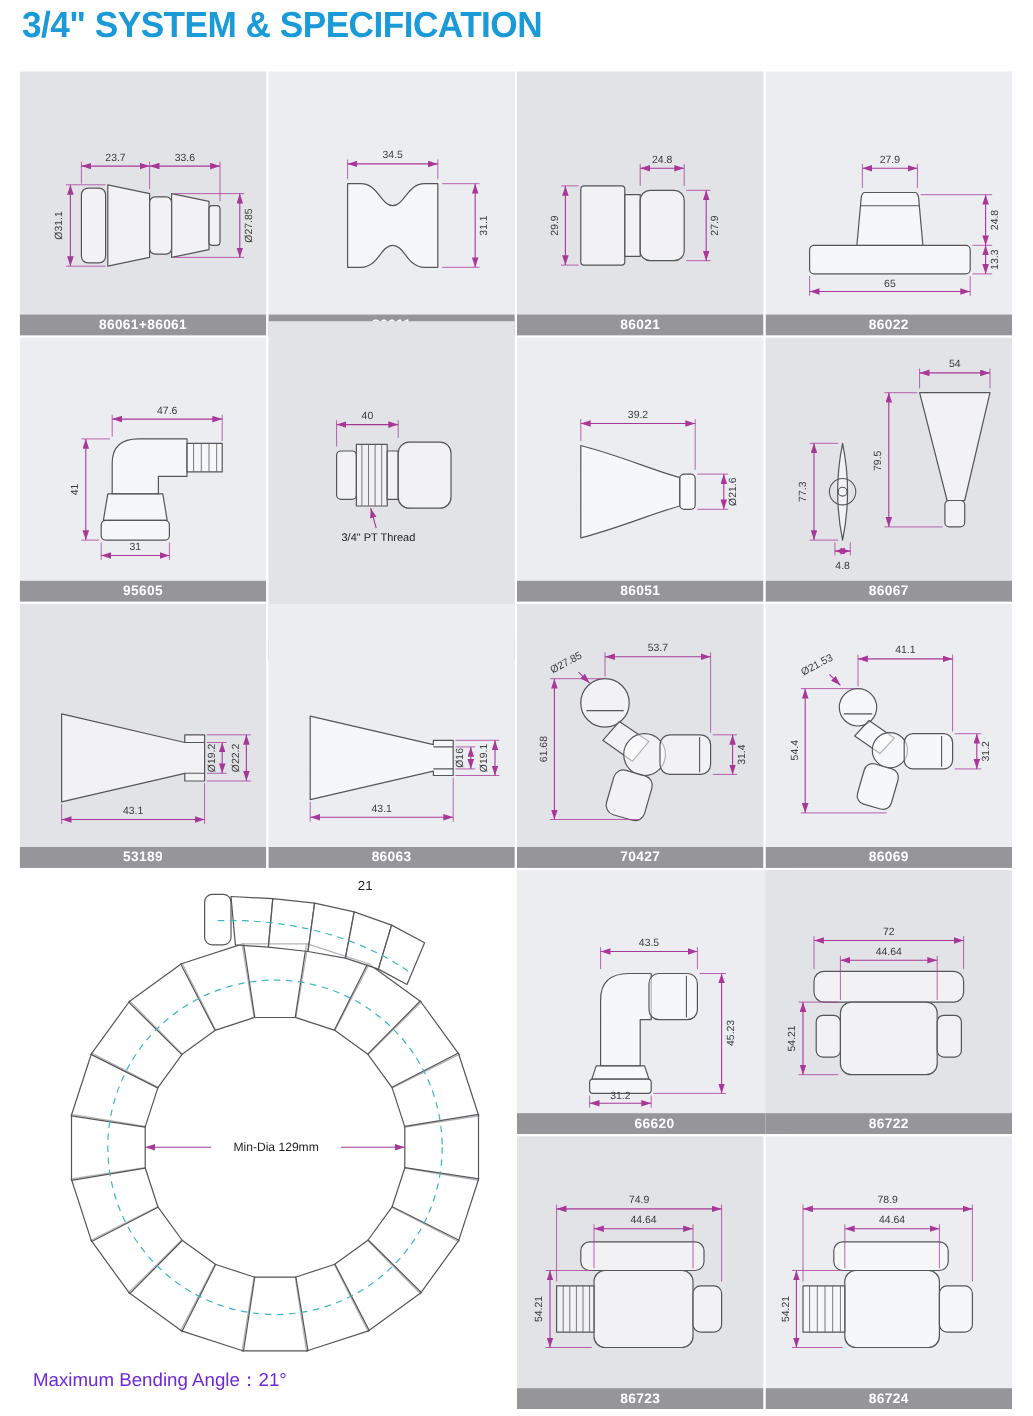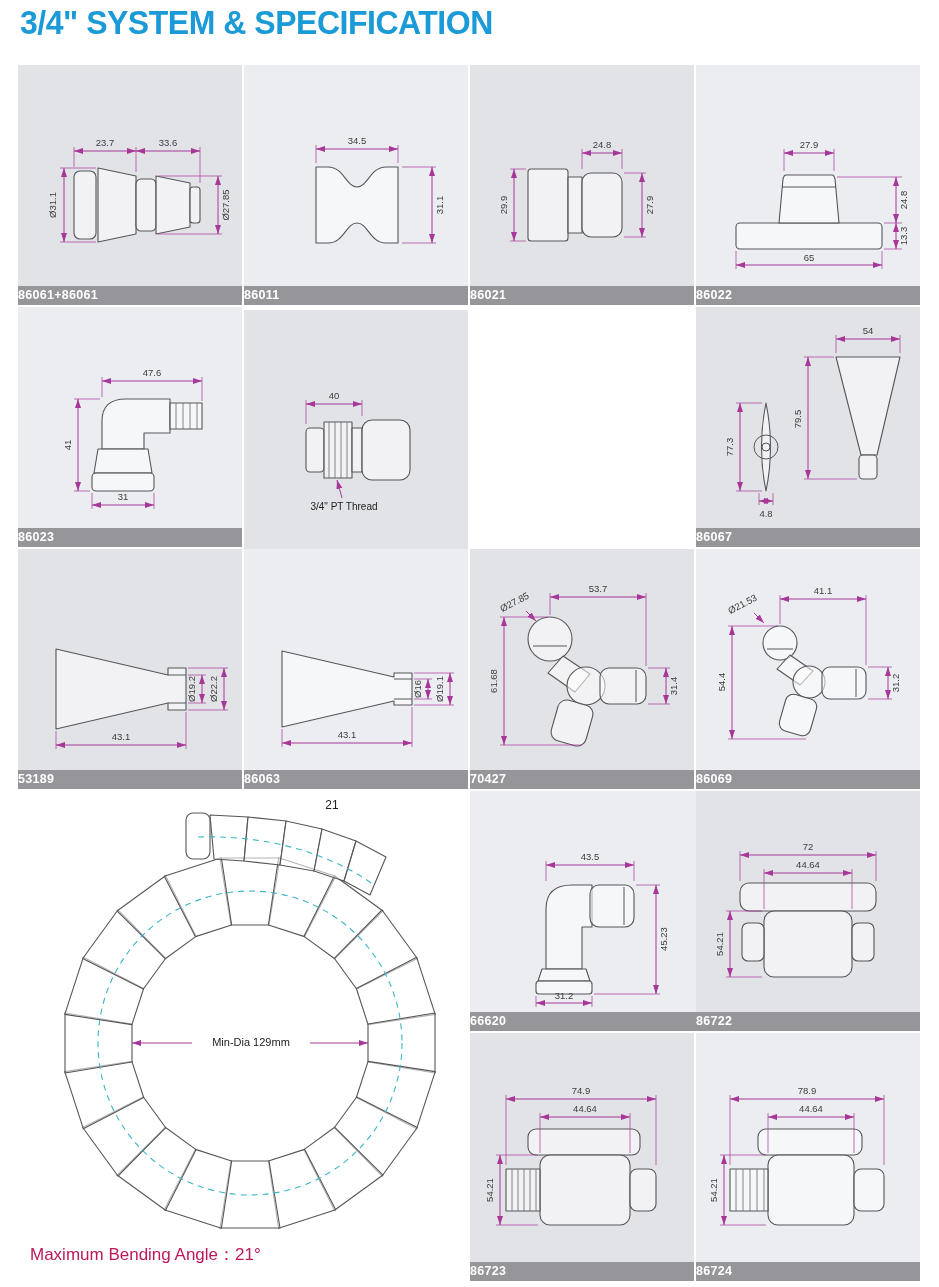--- a/index.html
+++ b/index.html
@@ -2,33 +2,33 @@
 <html><head>
 <meta charset="utf-8">
 <style>
   html,body{margin:0;padding:0;background:#fff;}
   .page{position:relative;width:939px;height:1287px;background:#ffffff;font-family:"Liberation Sans",sans-serif;overflow:hidden;}
   .title{position:absolute;left:20px;top:4px;margin:0;font-size:33px;font-weight:bold;letter-spacing:-0.5px;color:#1A9AD7;transform:scaleX(.97);transform-origin:left;}
   .cell{position:absolute;overflow:hidden;}
   .bgA{background:#E2E3E7;}
   .bgB{background:#ECEDF0;}
   .bgW{background:#ffffff;}
-  .cap{position:absolute;left:0;right:0;bottom:0;height:19px;line-height:19px;background:#95959A;color:#fff;font-size:12.5px;font-weight:bold;letter-spacing:.3px;}
+  .cap{position:absolute;left:0;right:0;bottom:0;height:19px;line-height:19px;background:#95959A;color:#fff;font-size:12.5px;font-weight:bold;text-align:center;letter-spacing:.3px;}
   svg.draw{position:absolute;left:0;top:0;display:block;}
   .p{fill:rgba(255,255,255,.55);stroke:#55565A;stroke-width:1.1;stroke-linejoin:round;}
   .pn{fill:none;stroke:#55565A;stroke-width:1;}
   .th line{stroke:#66676B;stroke-width:.8;}
   .dim{stroke:#A83898;stroke-width:1;fill:none;}
   .ext{stroke:#A83898;stroke-width:.7;fill:none;}
   .teal{stroke:#3BB6C6;stroke-width:1.1;fill:none;stroke-dasharray:6 5;}
   text.dt{font:9.5px "Liberation Sans",sans-serif;fill:#3C3C3C;}
   text.lb{font:10px "Liberation Sans",sans-serif;fill:#222;}
   text.bt{font:12px "Liberation Sans",sans-serif;fill:#222;}
   text.bt2{font:11px "Liberation Sans",sans-serif;fill:#222;}
-  .note{position:absolute;left:12px;top:452px;font-size:17px;color:#be185d;}
+  .note{position:absolute;left:12px;top:452px;font-size:17px;color:#6d28d9;}
 </style>
 </head>
 <body>
 
 <div class="page">
 
   <svg width="0" height="0" style="position:absolute">
     <defs>
       <marker id="arr" markerWidth="10" markerHeight="8" refX="9" refY="3" orient="auto-start-reverse" markerUnits="userSpaceOnUse">
         <path d="M0,0L9,3L0,6Z" fill="#A83898"></path>
@@ -162,24 +162,24 @@
           <line class="ext" x1="72" y1="184" x2="56" y2="184"></line>
         <line class="dim" x1="60" y1="92" x2="60" y2="184" marker-start="url(#arr)" marker-end="url(#arr)"></line>
         <line class="ext" x1="74" y1="186" x2="74" y2="202"></line>
           <line class="ext" x1="136" y1="186" x2="136" y2="202"></line>
         <line class="dim" x1="74" y1="198" x2="136" y2="198" marker-start="url(#arr)" marker-end="url(#arr)"></line>
       </g>
       <text class="dt" x="134" y="69" text-anchor="middle">47.6</text>
       <text class="dt" transform="rotate(-90 53 138)" x="53" y="138" text-anchor="middle">41</text>
       <text class="dt" x="105" y="193" text-anchor="middle">31</text>
     </svg>
-    <div class="cap">86023</div>
-  </div>
-
-  <div class="cell bgA" style="left:244px;top:310px;width:224px;height:308px">
+    <div class="cap">95605</div>
+  </div>
+
+  <div class="cell bgA" style="left:244px;top:292px;width:224px;height:308px">
     <svg class="draw" width="224" height="221" viewBox="0 0 224 221">
       <g>
         <rect class="p" x="62" y="118" width="18" height="44" rx="4"></rect>
         <rect class="p" x="80" y="112" width="28" height="56"></rect>
         <g class="th">
           <line x1="85" y1="112" x2="85" y2="168"></line>
             <line x1="91" y1="112" x2="91" y2="168"></line>
             <line x1="97" y1="112" x2="97" y2="168"></line>
             <line x1="103" y1="112" x2="103" y2="168"></line>
         </g>
@@ -191,20 +191,39 @@
           <line class="ext" x1="118" y1="106" x2="118" y2="90"></line>
         <line class="dim" x1="62" y1="94" x2="118" y2="94" marker-start="url(#arr)" marker-end="url(#arr)"></line>
         <line class="dim" x1="98" y1="188" x2="93" y2="170" marker-end="url(#arr)"></line>
       </g>
       <text class="dt" x="90" y="89" text-anchor="middle">40</text>
       <text class="lb" x="100" y="200" text-anchor="middle">3/4" PT Thread</text>
     </svg>
     <div class="cap">60097</div>
   </div>
 
+  <div class="cell bgB" style="left:470px;top:307px;width:224px;height:240px">
+    <svg class="draw" width="224" height="221" viewBox="0 0 224 221">
+      <g>
+        <path class="p" d="M58,98 C96,108 122,120 148,127 L148,153 C122,160 96,172 58,182 Z"></path>
+        <rect class="p" x="148" y="124" width="14" height="32" rx="4"></rect>
+      </g>
+      <g>
+        <line class="ext" x1="58" y1="94" x2="58" y2="74"></line>
+          <line class="ext" x1="162" y1="120" x2="162" y2="74"></line>
+        <line class="dim" x1="58" y1="78" x2="162" y2="78" marker-start="url(#arr)" marker-end="url(#arr)"></line>
+        <line class="ext" x1="164" y1="124" x2="192" y2="124"></line>
+          <line class="ext" x1="164" y1="156" x2="192" y2="156"></line>
+        <line class="dim" x1="188" y1="124" x2="188" y2="156" marker-start="url(#arr)" marker-end="url(#arr)"></line>
+      </g>
+      <text class="dt" x="110" y="73" text-anchor="middle">39.2</text>
+      <text class="dt" transform="rotate(-90 199 140)" x="199" y="140" text-anchor="middle">Ø21.6</text>
+    </svg>
+    <div class="cap">86051</div>
+  </div>
 
   <div class="cell bgA" style="left:696px;top:307px;width:224px;height:240px">
     <svg class="draw" width="224" height="221" viewBox="0 0 224 221">
       <g>
         <path class="p" d="M70,96 Q79,140 70,184 Q61,140 70,96 Z"></path>
         <circle class="pn" cx="70" cy="140" r="12"></circle>
           <circle class="pn" cx="70" cy="140" r="4"></circle>
         <path class="p" d="M140,50 L204,50 L181,148 L165,148 Z"></path>
         <rect class="p" x="163" y="148" width="18" height="24" rx="4"></rect>
       </g>

